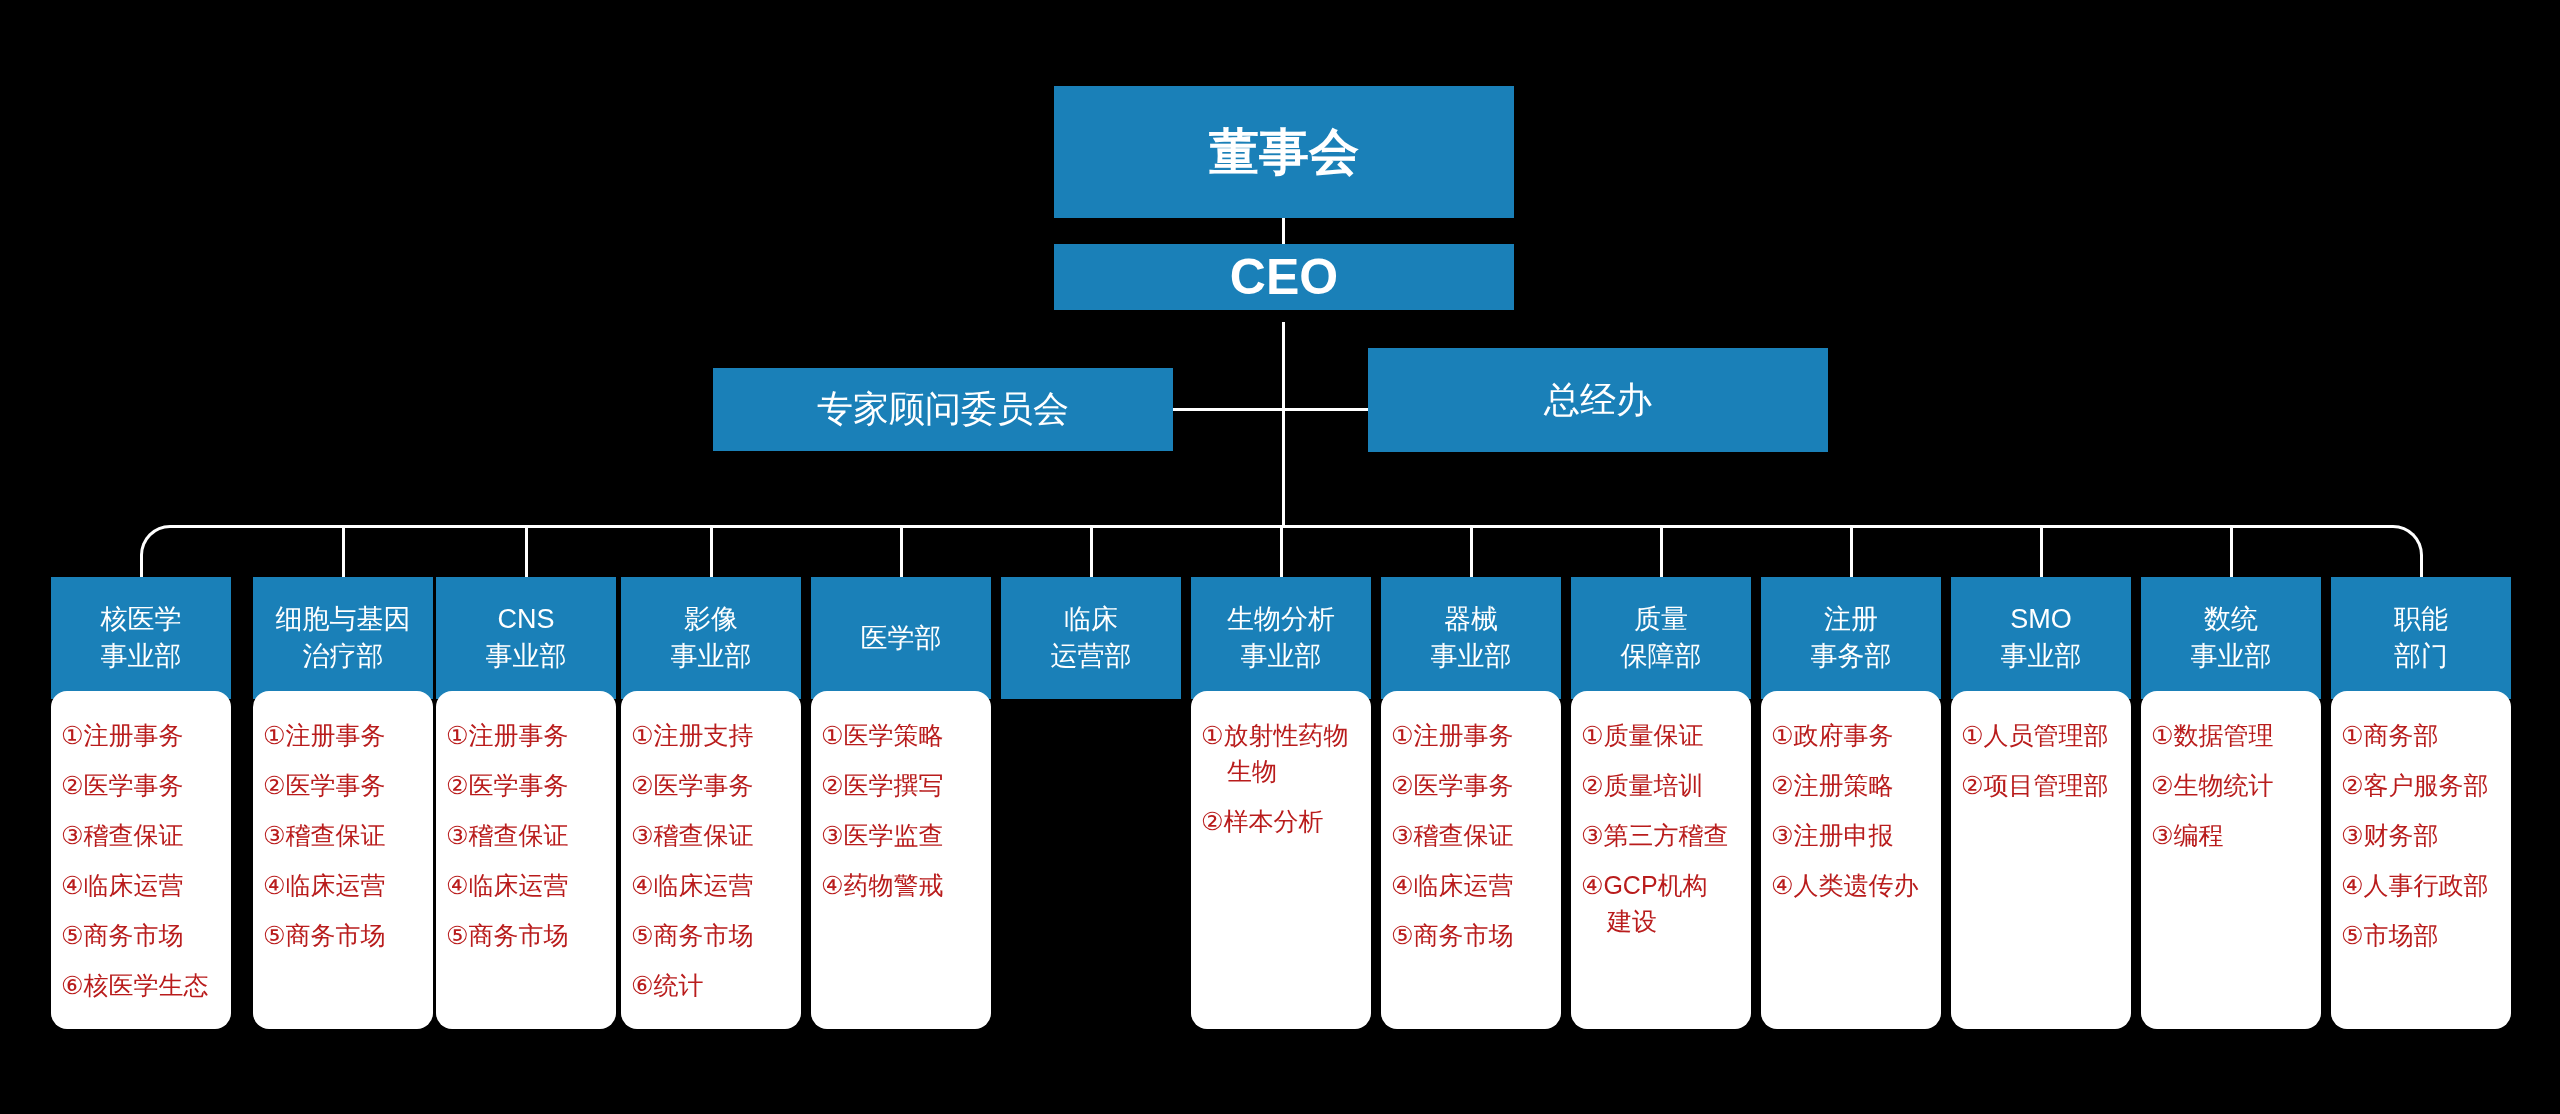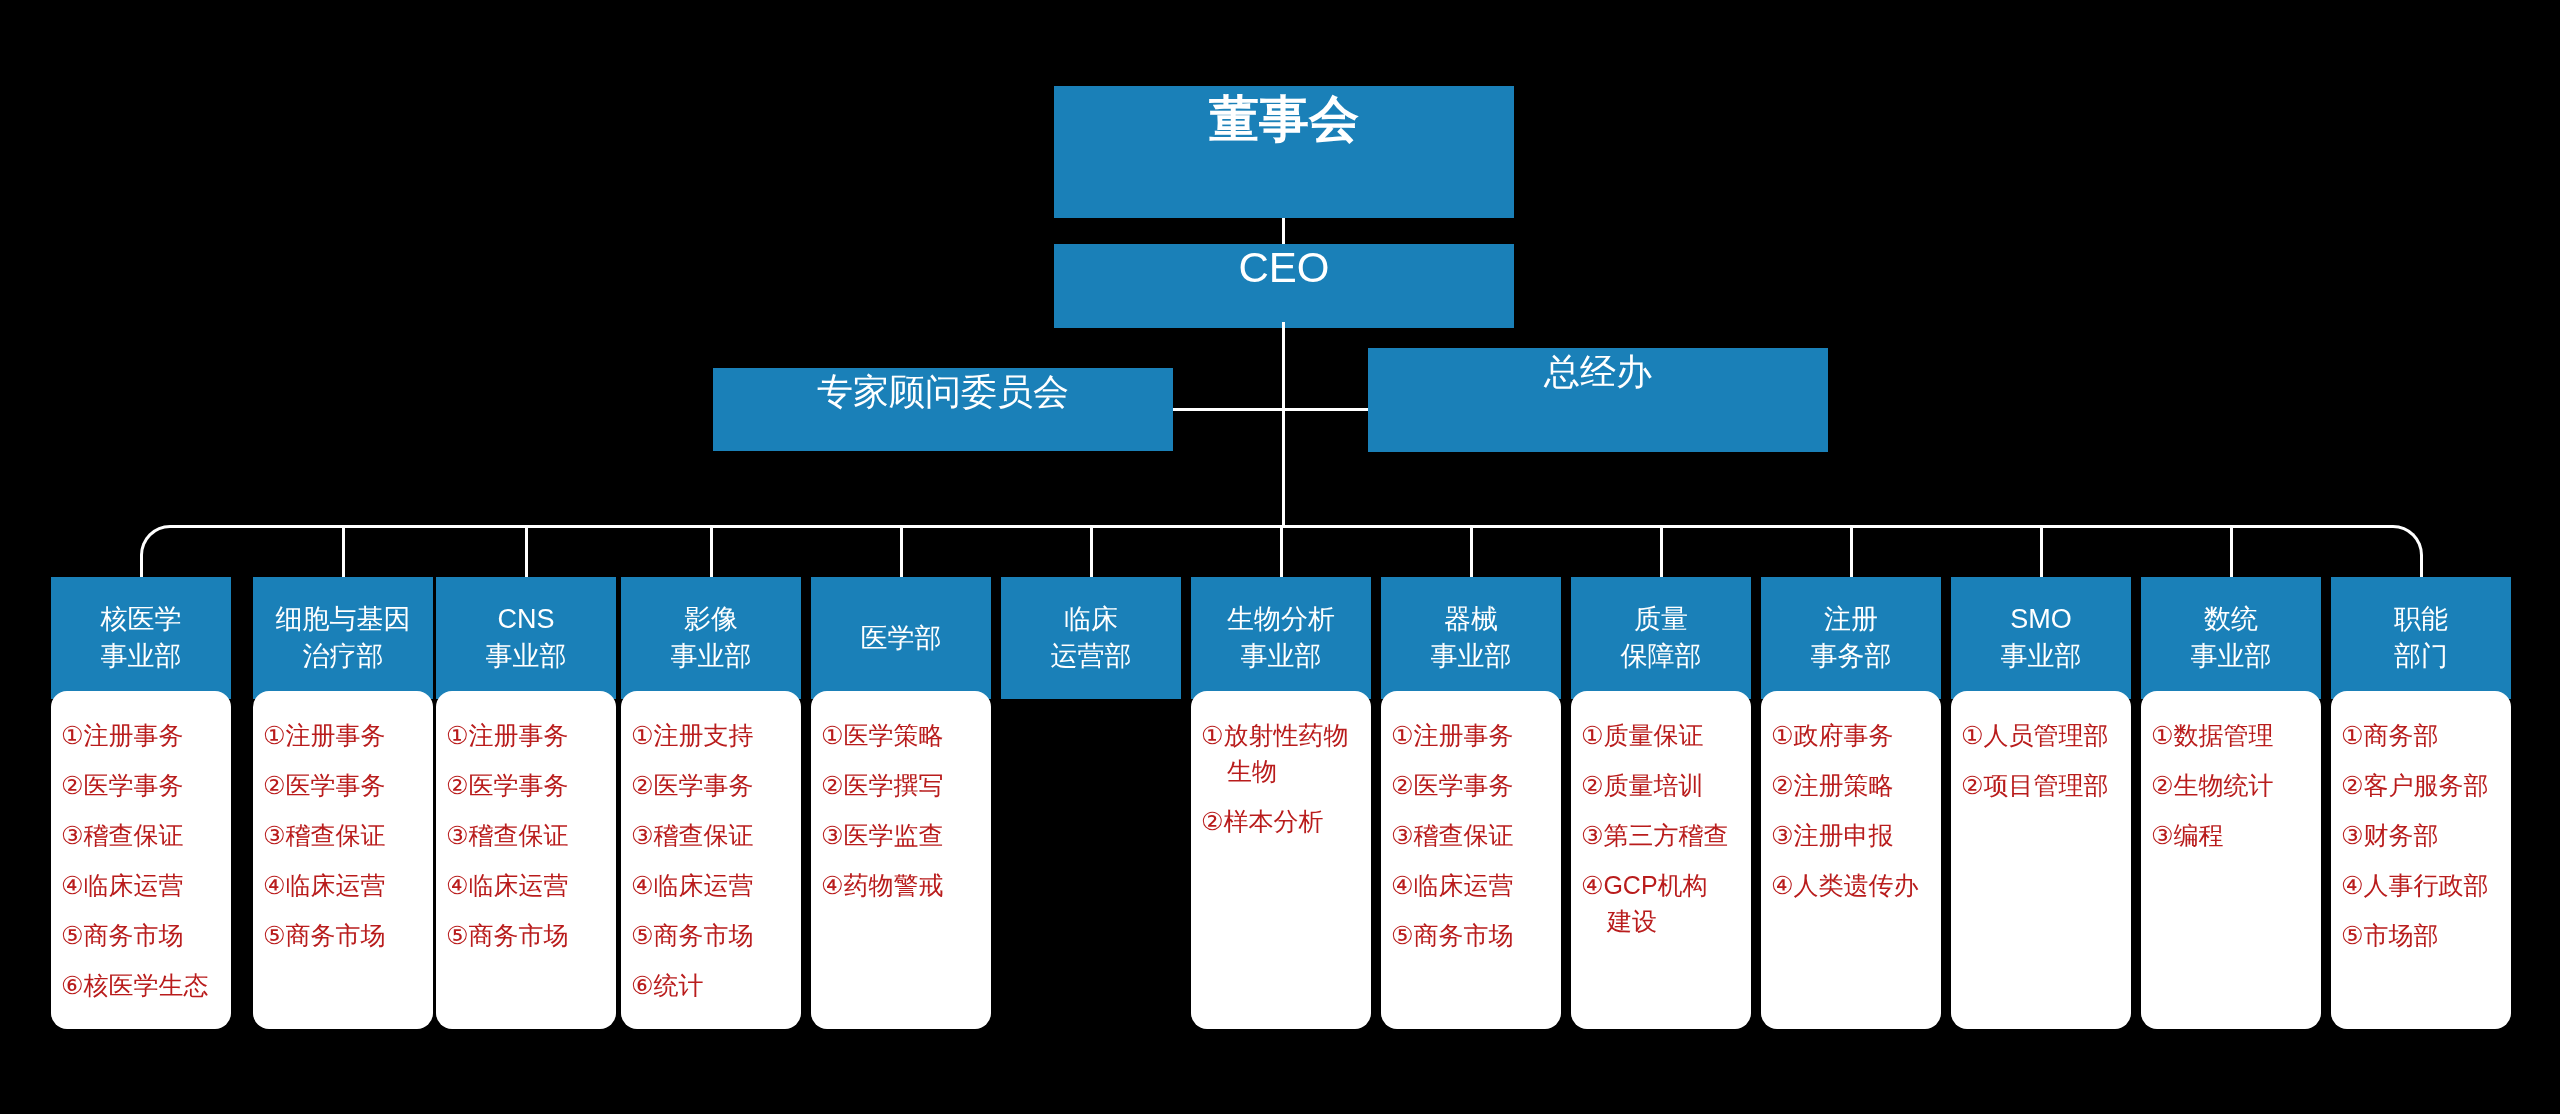--- a/index.html
+++ b/index.html
@@ -3,24 +3,24 @@
 <meta charset="utf-8">
 <style>
   html,body { margin:0; padding:0; background:#000; }
   #chart {
     position:relative; width:2560px; height:1114px; overflow:hidden;
     background:var(--bg,#000);
     font-family:"Liberation Sans","DejaVu Sans",sans-serif;
   }
   .bluebox {
     position:absolute; background:var(--accent,#1A80B8); color:#fff;
-    display:flex; align-items:flex-start; justify-content:center; text-align:center;
+    display:flex; align-items:center; justify-content:center; text-align:center;
   }
   #board    { left:1054px; top:86px;  width:460px; height:132px; font-size:50px; font-weight:bold; }
-  #ceo      { left:1054px; top:244px; width:460px; height:84px;  font-size:42px; }
+  #ceo      { left:1054px; top:244px; width:460px; height:66px;  font-size:50px;font-weight:bold; }
   #advisory { left:713px;  top:368px; width:460px; height:83px;  font-size:36px; }
   #gmoffice { left:1368px; top:348px; width:460px; height:104px;  font-size:36px; }
   .vline,.hline { position:absolute; background:var(--line,#fff); }
   #l-board-ceo { left:1282px; top:218px; width:3px;  height:26px; }
   #l-trunk     { left:1282px; top:322px; width:3px;  height:206px; }
   #l-row2      { left:1173px; top:408px; width:195px; height:3px; }
   #bracket {
     position:absolute; left:140px; top:525px; width:2283px; height:53px;
     box-sizing:border-box; border:3px solid var(--line,#fff); border-bottom:none;
     border-radius:30px 30px 0 0; background:transparent;

